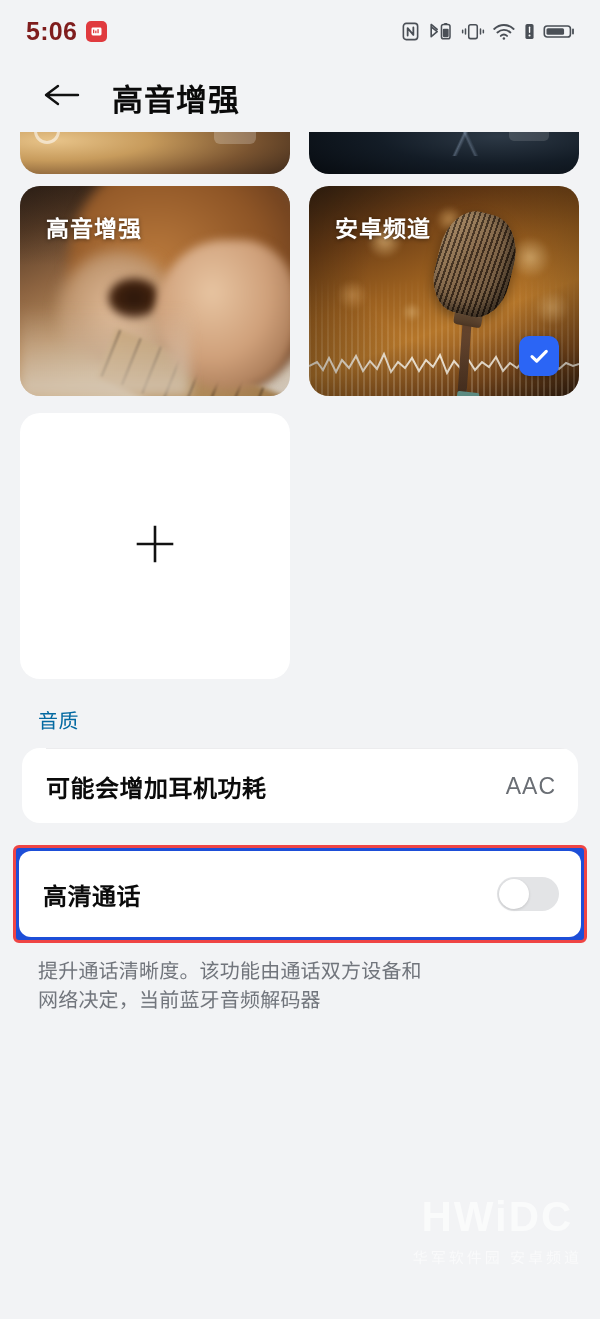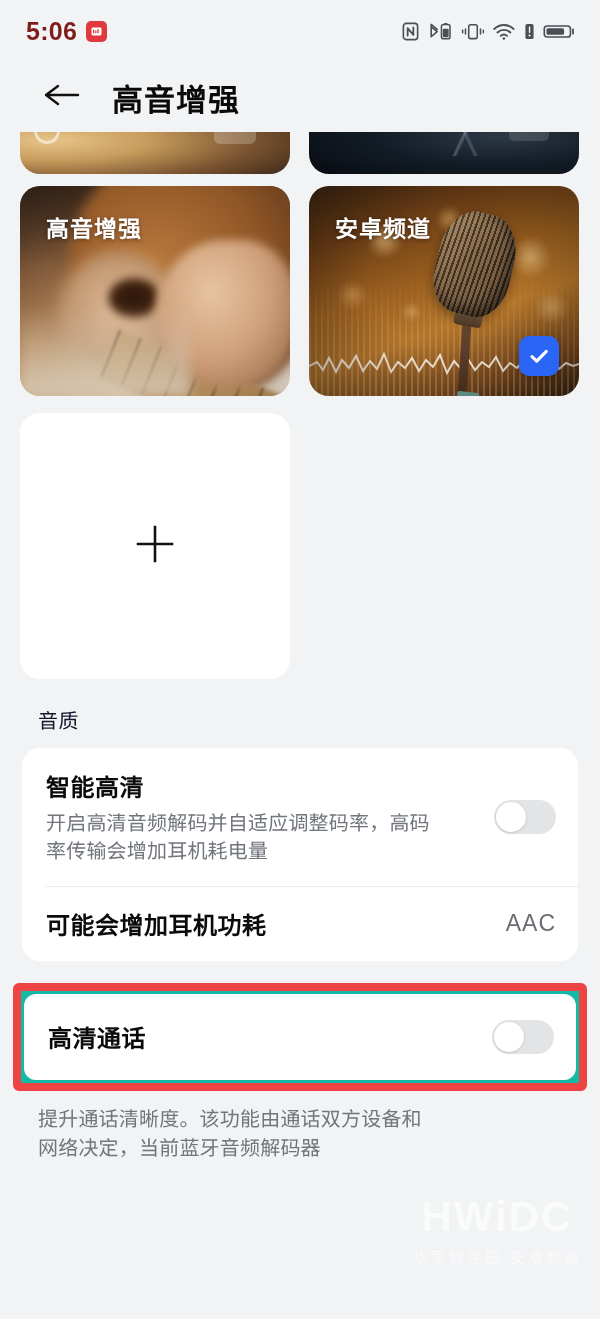--- a/index.html
+++ b/index.html
@@ -319,21 +319,21 @@
     border-radius: 20px;
     display: flex;
     align-items: center;
     justify-content: center;
     cursor: pointer;
   }
 
   
   .section-header {
     font-size: 20px;
-    color: #0f172a;
+    color: #0369a1;
     padding: 26px 0 14px 38px;
     letter-spacing: .5px;
   }
 
   .card-group {
     background: #fff;
     border-radius: 18px;
     margin: 0 22px;
     overflow: hidden;
   }
@@ -387,24 +387,24 @@
     left: 2px; top: 2px;
     width: 30px; height: 30px;
     border-radius: 50%;
     background: #fff;
     box-shadow: 0 1px 3px rgba(0,0,0,.14);
   }
 
   
   .highlight-box {
     margin: 22px 13px 0;
-    border: 8px solid #ef4444;
+    border: 3px solid #ef4444;
     border-radius: 6px;
     padding: 3px;
-    background: #14b8a6;
+    background: #1d4ed8;
   }
   .highlight-box .card-group {
     margin: 0;
     border-radius: 12px;
   }
 
   .footnote {
     font-size: 20px;
     color: #71757c;
     line-height: 1.45;
@@ -567,29 +567,20 @@
           <path d="M24 7v34M7 24h34" stroke="#111" stroke-width="2.6" stroke-linecap="square"></path>
         </svg>
       </span>
     </div>
   </div>
 
   <div class="section-header">音质</div>
 
   <div class="card-group">
 
-    <div class="row row-tall">
-      <div class="row-text">
-        <div class="row-title">智能高清</div>
-        <div class="row-sub">开启高清音频解码并自适应调整码率，高码率传输会增加耳机耗电量</div>
-      </div>
-      <div class="toggle">
-        <span class="knob"></span>
-      </div>
-    </div>
 
     <div class="divider"></div>
 
     <div class="row">
       <div class="row-text">
         <div class="row-title">可能会增加耳机功耗</div>
       </div>
       <div class="row-value">AAC</div>
     </div>
 

